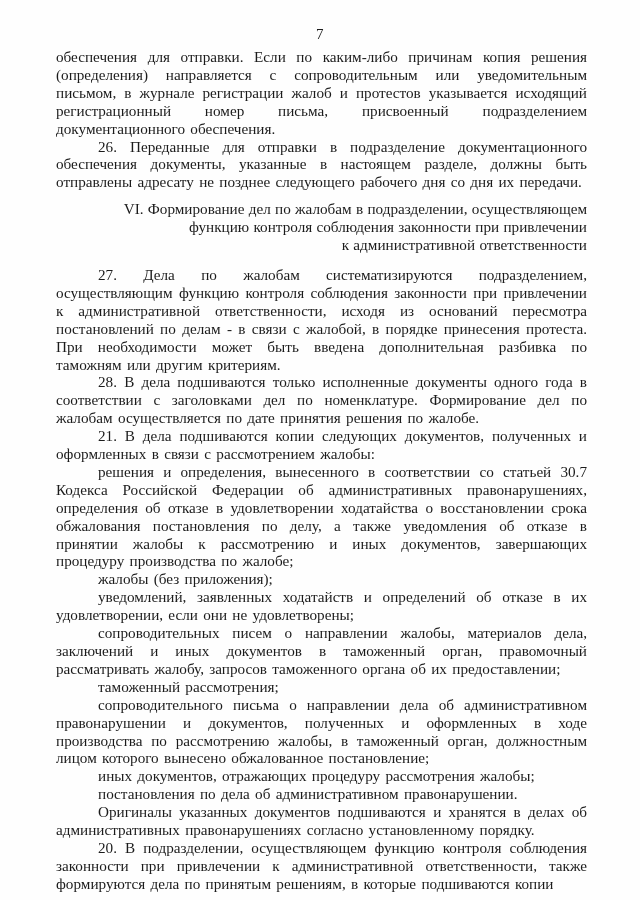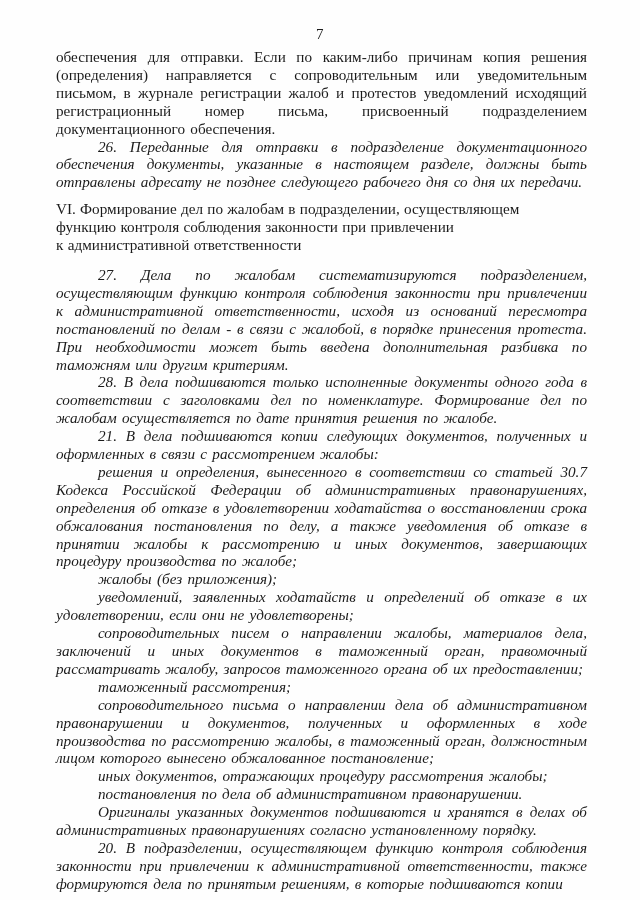--- a/index.html
+++ b/index.html
@@ -30,41 +30,40 @@
     text-align: justify;
     text-justify: inter-word;
     word-spacing: 1.5px;
   }
   .doc-body p {
     margin: 0;
     padding: 0;
   }
   p.paragraph {
     text-indent: 42px;
-    font-style: italic;
   }
   p.continuation {
     text-indent: 0;
   }
   p.heading {
     text-indent: 0;
-    text-align: left;
+    text-align: right;
     white-space: pre-line;
     word-spacing: 0.5px;
     margin-top: 9px;
     margin-bottom: 12px;
   }
 </style>
 </head>
 <body>
 
 <div class="page">
   <div class="page-number">7</div>
   <div class="doc-body" id="doc-body">
-      <p class="continuation">обеспечения для отправки. Если по каким-либо причинам копия решения (определения) направляется с сопроводительным или уведомительным письмом, в журнале регистрации жалоб и протестов уведомлений исходящий регистрационный номер письма, присвоенный подразделением документационного обеспечения.</p>
+      <p class="continuation">обеспечения для отправки. Если по каким-либо причинам копия решения (определения) направляется с сопроводительным или уведомительным письмом, в журнале регистрации жалоб и протестов указывается исходящий регистрационный номер письма, присвоенный подразделением документационного обеспечения.</p>
       <p class="paragraph">26. Переданные для отправки в подразделение документационного обеспечения документы, указанные в настоящем разделе, должны быть отправлены адресату не позднее следующего рабочего дня со дня их передачи.</p>
       <p class="heading">VI. Формирование дел по жалобам в подразделении, осуществляющем
 функцию контроля соблюдения законности при привлечении
 к административной ответственности</p>
       <p class="paragraph">27. Дела по жалобам систематизируются подразделением, осуществляющим функцию контроля соблюдения законности при привлечении к административной ответственности, исходя из оснований пересмотра постановлений по делам - в связи с жалобой, в порядке принесения протеста. При необходимости может быть введена дополнительная разбивка по таможням или другим критериям.</p>
       <p class="paragraph">28. В дела подшиваются только исполненные документы одного года в соответствии с заголовками дел по номенклатуре. Формирование дел по жалобам осуществляется по дате принятия решения по жалобе.</p>
       <p class="paragraph">21. В дела подшиваются копии следующих документов, полученных и оформленных в связи с рассмотрением жалобы:</p>
       <p class="paragraph">решения и определения, вынесенного в соответствии со статьей 30.7 Кодекса Российской Федерации об административных правонарушениях, определения об отказе в удовлетворении ходатайства о восстановлении срока обжалования постановления по делу, а также уведомления об отказе в принятии жалобы к рассмотрению и иных документов, завершающих процедуру производства по жалобе;</p>
       <p class="paragraph">жалобы (без приложения);</p>
       <p class="paragraph">уведомлений, заявленных ходатайств и определений об отказе в их удовлетворении, если они не удовлетворены;</p>

